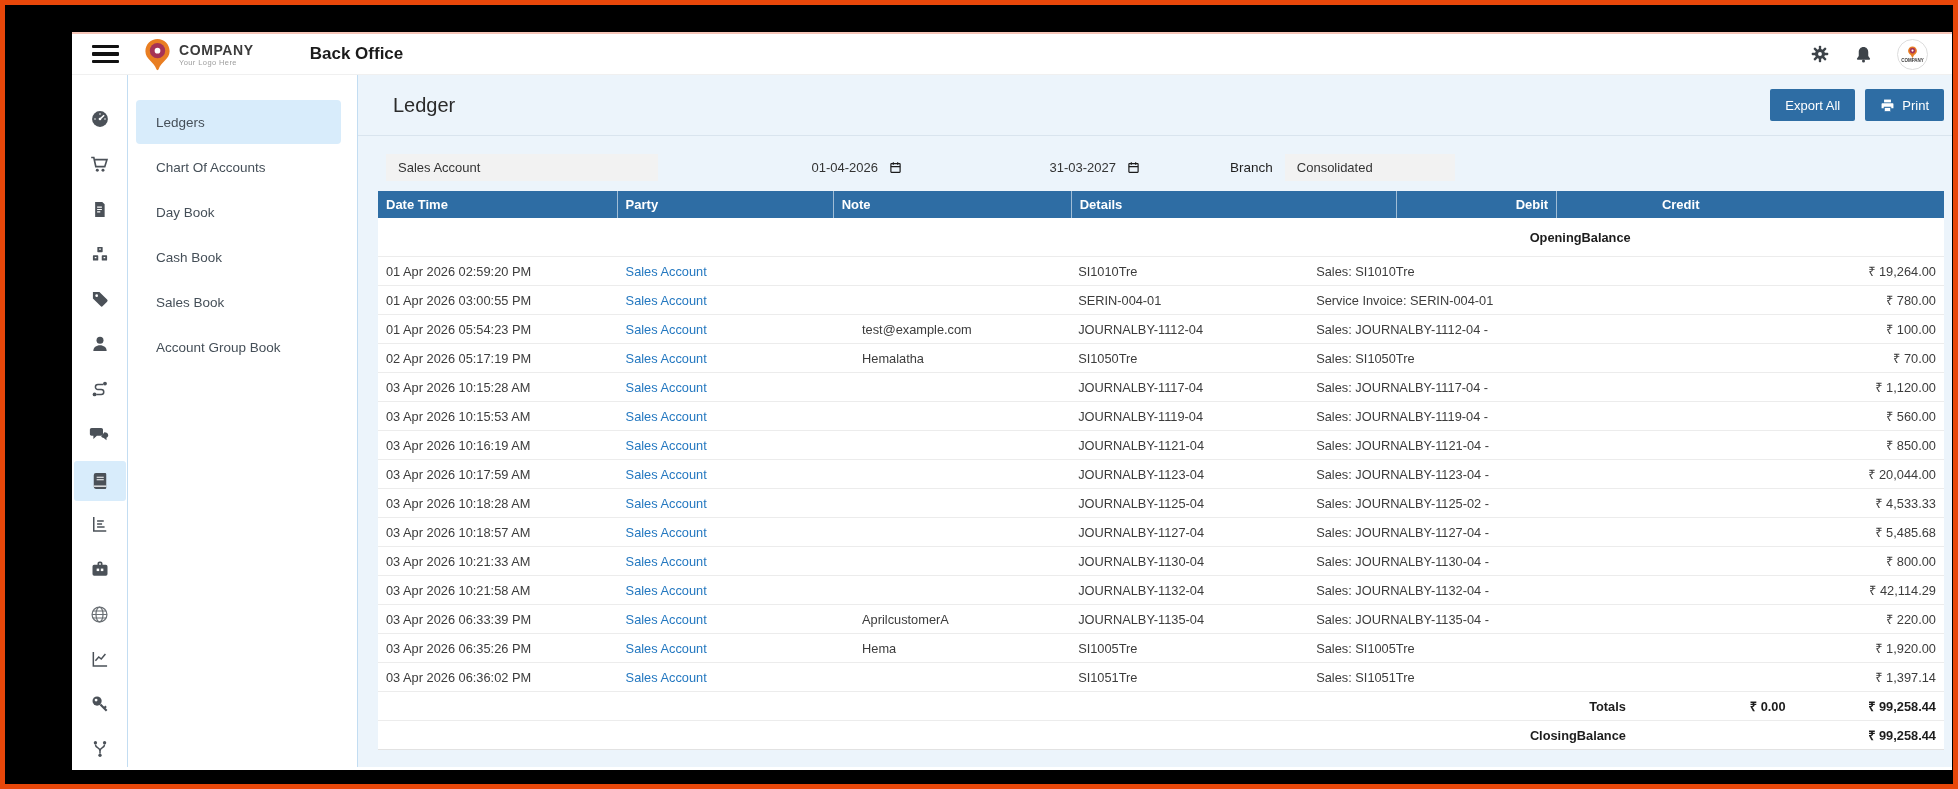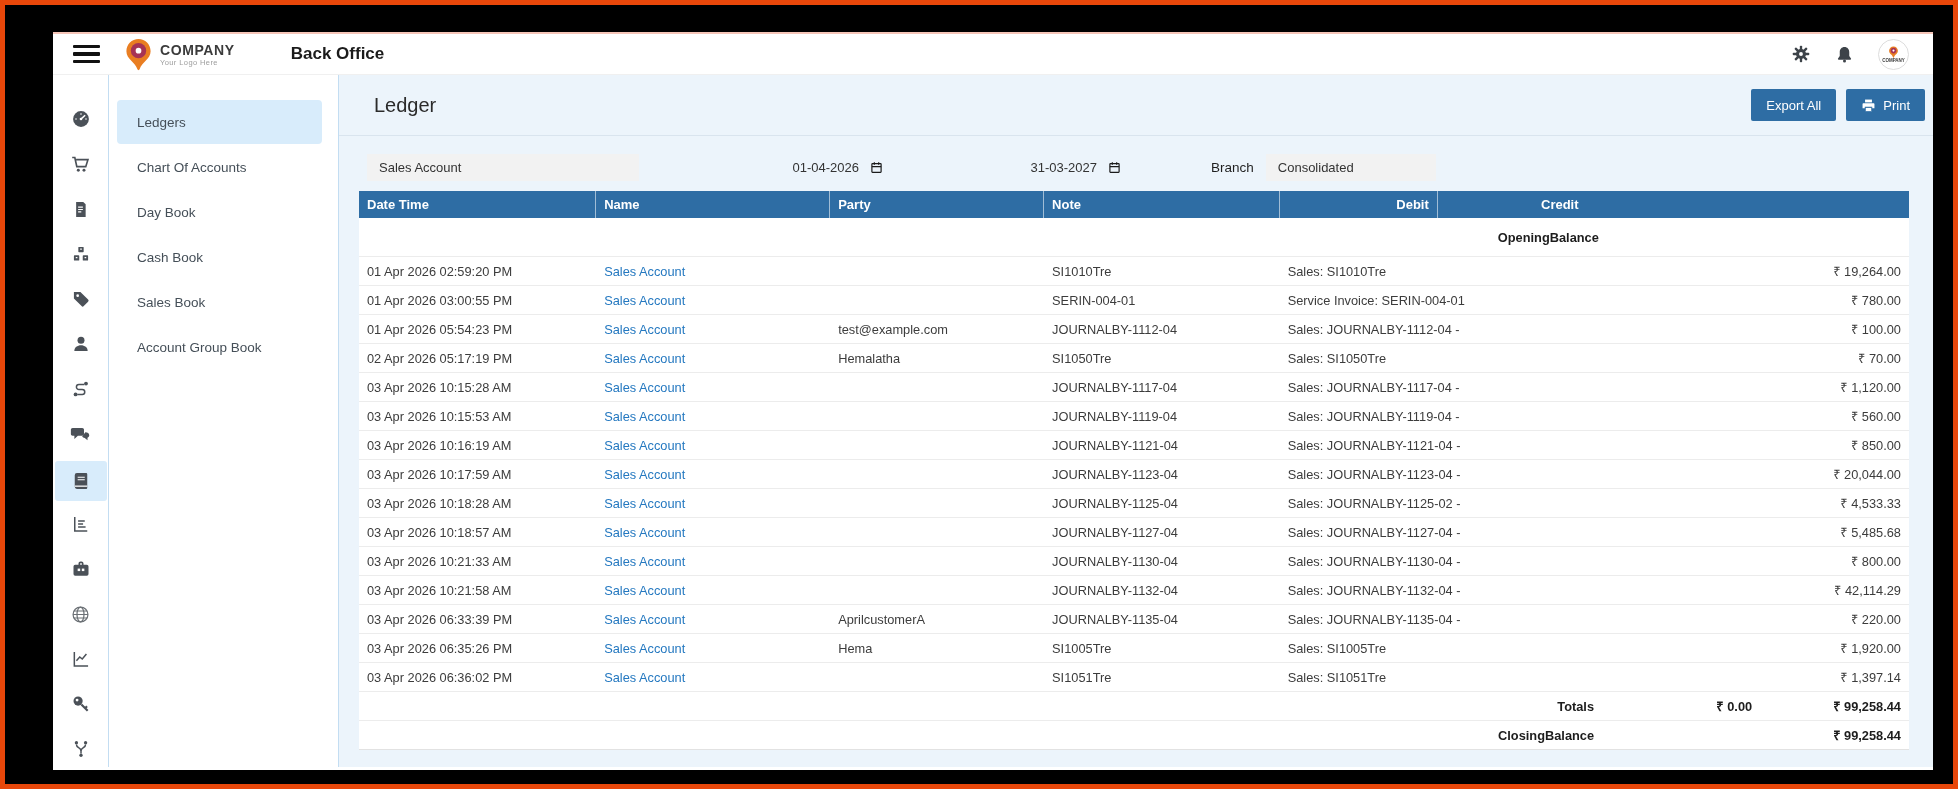--- a/index.html
+++ b/index.html
@@ -1,19 +1,19 @@
 <!DOCTYPE html>
 <html><head>
 <meta charset="utf-8">
 <style>
   * { margin:0; padding:0; box-sizing:border-box; }
   html,body { background:#000; }
   body { font-family:"Liberation Sans", sans-serif; }
   .stage { position:relative; width:1958px; height:789px; background:#000; border:5px solid #e8470a; }
-  .app { position:absolute; left:48px; top:27px; width:1880px; height:738px; background:#fff; overflow:hidden; }
+  .app { position:absolute; left:67px; top:27px; width:1880px; height:738px; background:#fff; overflow:hidden; }
 
   
   .topbar { height:43px; border-top:2px solid #f5c5b8; border-bottom:1px solid #f0f0f0; display:flex; align-items:center; background:#fff; }
   .hamburger { margin-left:20px; cursor:pointer; }
   .hamburger span { display:block; width:27px; height:3.5px; background:#111; margin:4px 0; border-radius:1px; }
   .logo { display:flex; align-items:center; gap:7px; margin-left:24px; }
   .logo-text .nm { font-size:14px; font-weight:bold; color:#3b3b3b; letter-spacing:.6px; }
   .logo-text .tg { font-size:7.5px; color:#9d9d9d; letter-spacing:.4px; }
   .app-title { font-size:17px; font-weight:600; color:#1b1b1b; margin-left:20px;padding-left:36px; }
   .topbar-right { margin-left:auto; display:flex; align-items:center; gap:24px; margin-right:24px; }
@@ -39,21 +39,21 @@
   .divider { height:1px; background:#d9e4ee; }
   .filters { display:flex; align-items:center; height:27px; margin:18px 8px 5px 28px; font-size:13px; color:#333; }
   .f-input { background:#f2f2f2; height:27px; display:flex; align-items:center; padding:0 12px; cursor:text; }
   .f-account { width:272px; }
   .date-field { display:flex; align-items:center; justify-content:flex-end; gap:11px; width:150px; margin-left:94px; cursor:pointer; }
   .date-field.second { margin-left:88px; }
   .branch-label { margin-left:90px; font-size:13.5px; color:#1f1f1f; }
   .f-branch { width:170px; margin-left:12px; }
 
   
-  .table { margin:5px 24px 0 20px; background:#fff; font-size:12.8px; }
+  .table { margin:5px 8px 0 20px; background:#fff; font-size:12.8px; }
   .thead { display:flex; align-items:center; background:#2e6da4; color:#fff; height:27px; font-weight:bold; font-size:13px; }
   .th { height:100%; display:flex; align-items:center; padding:0 8px; border-right:1px solid rgba(255,255,255,.55); }
   .th:last-child { border-right:none; }
   .th.num { justify-content:flex-end; }
   .tr { display:flex; align-items:center; height:29px; border-bottom:1px solid #ececec; color:#3c3c3c; }
   .tr.opening { height:39px;padding-left:24px; }
   .tr.totals { height:29px; }
   .tr.closing { height:29px; border-bottom:1px solid #e2e2e2; }
   .td { padding:0 8px; white-space:nowrap; overflow:hidden; }
   .td.num { text-align:right; }
@@ -280,23 +280,23 @@
                 <path d="M8 2.5V7M16 2.5V7M3.5 10.5h17"></path>
           </svg>
         </div>
         <div class="branch-label">Branch</div>
         <div class="f-input f-branch">Consolidated</div>
       </div>
 
       <div class="table">
         <div class="thead">
           <div class="th c1">Date Time</div>
-          <div class="th c2">Name</div>
           <div class="th c3">Party</div>
           <div class="th c4">Note</div>
+          <div class="th c5">Details</div>
           <div class="th c6 num">Debit</div>
           <div class="th c7 num">Credit</div>
         </div>
 
         <div class="tr opening">
           <div class="td c1"></div>
               <div class="td c2"></div>
               <div class="td c3"></div>
               <div class="td c4"></div>
           <div class="td c5 num bold">OpeningBalance</div>

